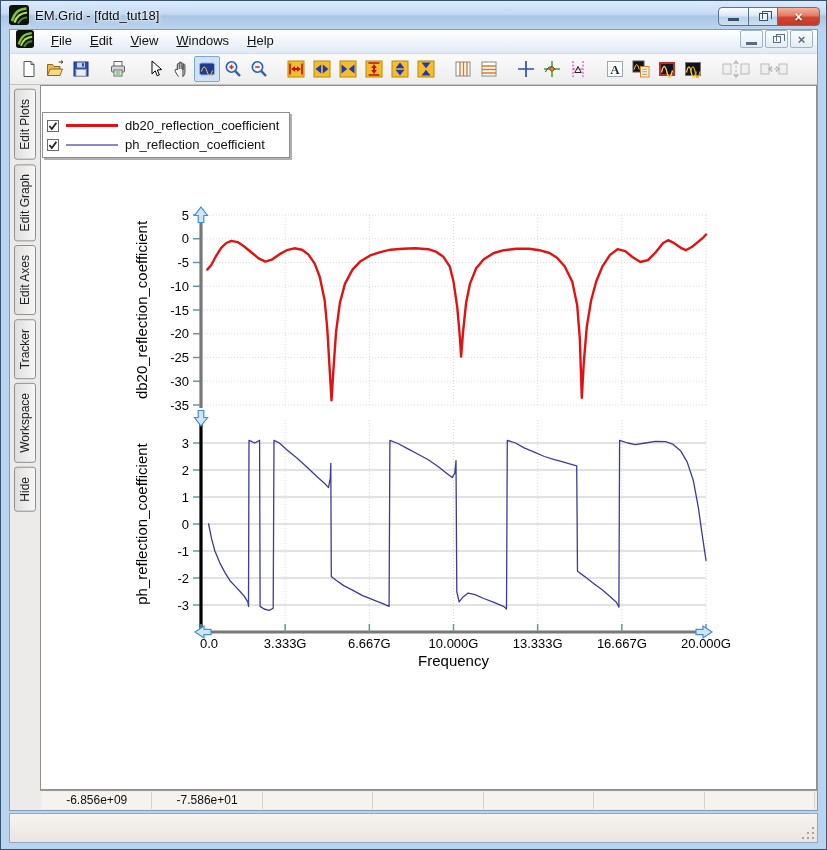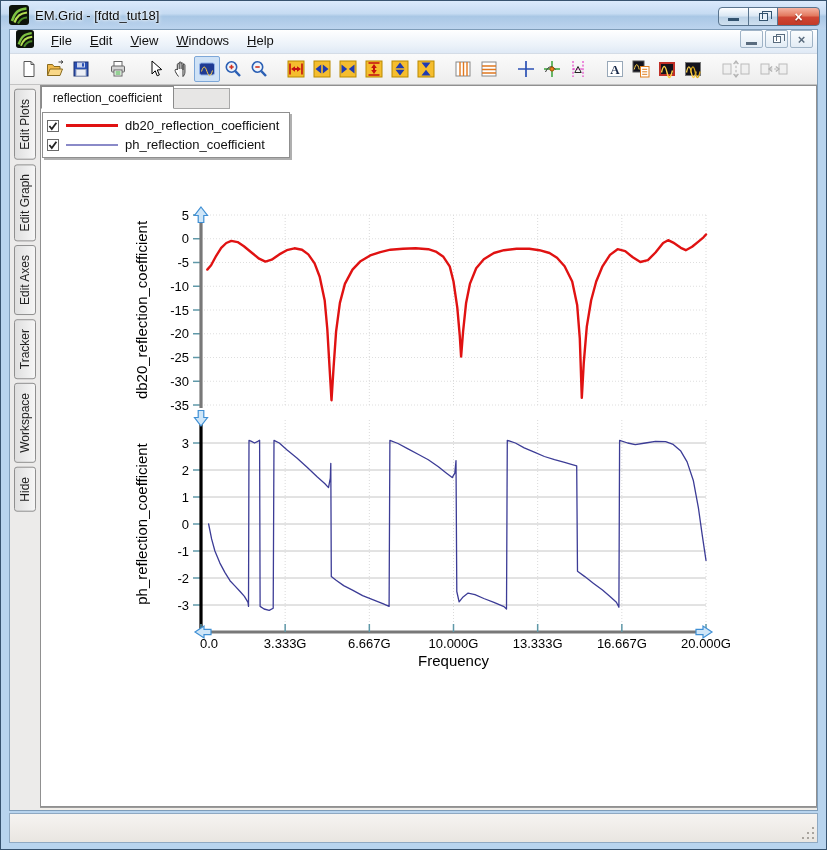--- a/index.html
+++ b/index.html
@@ -330,24 +330,20 @@
       <div class="sidetabs">
           <div class="side-tab">Edit Plots</div>
           <div class="side-tab">Edit Graph</div>
           <div class="side-tab">Edit Axes</div>
           <div class="side-tab">Tracker</div>
           <div class="side-tab">Workspace</div>
           <div class="side-tab">Hide</div>
         </div>
       <div class="rightcol">
         <div class="client">
-          <div class="tabbar">
-            <div class="plot-tab">reflection_coefficient</div>
-            <div class="tabfill"></div>
-          </div>
           <div class="legend">
               <div class="legend-row">
                 <span class="lcheck">
                   <svg viewBox="0 0 10 10" width="10" height="10">
                     <path d="M1.4 5l2.4 3 4.6-6.2" stroke="#222" stroke-width="1.8" fill="none"></path>
                   </svg>
                 </span>
                 <span class="lline" style="border-top: 3px solid rgb(224, 18, 18);"></span>
                 <span class="llabel">db20_reflection_coefficient</span>
               </div>
@@ -446,20 +442,29 @@
               <line x1="665" y1="538" x2="665" y2="546" stroke="#5f98a8" stroke-width="1.5"></line>
               <text x="665" y="562" text-anchor="middle" font-size="13" fill="#000" font-family="Liberation Sans,sans-serif">20.000G</text>
               <text x="412.5" y="580" text-anchor="middle" font-size="15" fill="#000" font-family="Liberation Sans,sans-serif">Frequency</text>
               <path d="M160 121 l6.5 8.5 h-3.7 v7 h-5.6 v-7 h-3.7 Z" fill="#cfe6f8" stroke="#3f8fd4" stroke-width="1.2"></path>
               <path d="M160 340 l6.5 -8.5 h-3.7 v-7 h-5.6 v7 h-3.7 Z" fill="#cfe6f8" stroke="#3f8fd4" stroke-width="1.2"></path>
               <path d="M154 546 l9 -6 v3.4 h7 v5.2 h-7 v3.4 Z" fill="#cfe6f8" stroke="#3f8fd4" stroke-width="1.2"></path>
               <path d="M671 546 l-9 -6 v3.4 h-7 v5.2 h7 v3.4 Z" fill="#cfe6f8" stroke="#3f8fd4" stroke-width="1.2"></path>
             </svg>
         </div>
         <div class="tracker">
+          <div class="trk-row">
+              <div class="trk-v">-6.856e+09</div>
+              <div class="trk-v">-7.586e+01</div>
+              <div class="trk-v"></div>
+              <div class="trk-v"></div>
+              <div class="trk-v"></div>
+              <div class="trk-v"></div>
+              <div class="trk-v"></div>
+            </div>
         </div>
       </div>
     </div>
 
   </div>
 
   <div class="statusbar">
     <div class="grip"></div>
   </div>
   <div class="bottomblue"></div>

